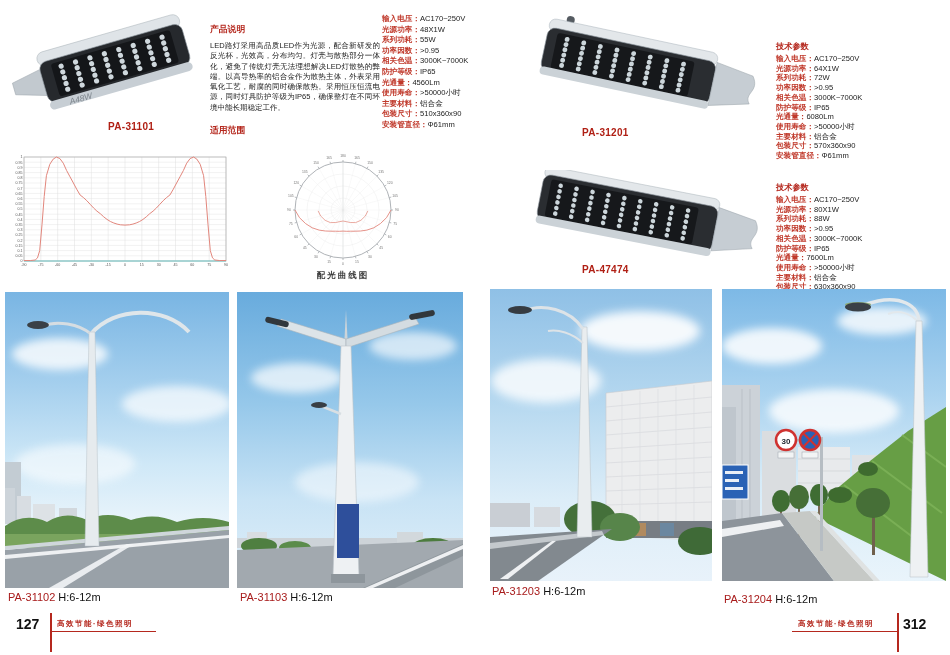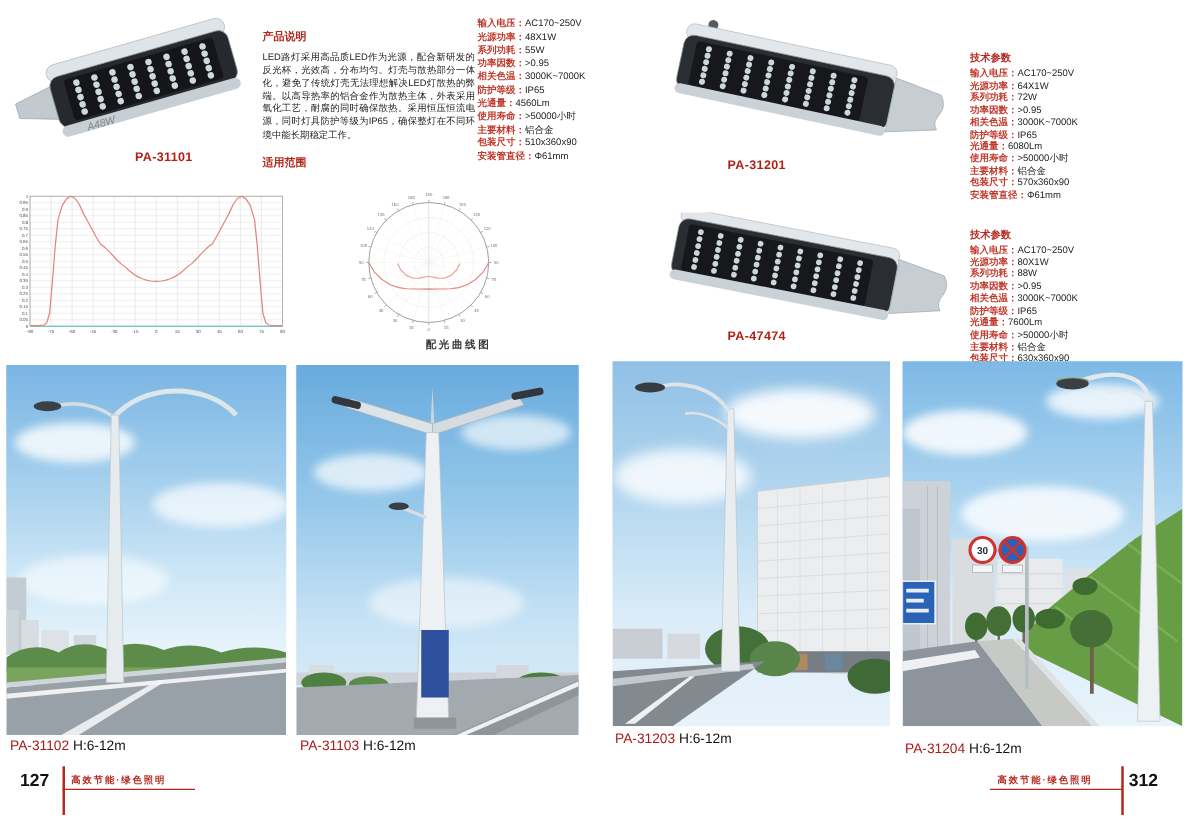--- a/index.html
+++ b/index.html
@@ -19,21 +19,21 @@
   .sv{color:#222}
   .photo{position:absolute;overflow:hidden}
   .photo svg{display:block;width:100%;height:100%}
   .sky1{background:linear-gradient(180deg,#79b5e3,#a6d0ee 32%,#cfe8f7 58%,#e9f4fb 78%,#eef6fb)}
   .sky2{background:linear-gradient(180deg,#68abdd,#96c8ea 38%,#c8e3f5 70%,#e2f0f9)}
   .sky3{background:linear-gradient(180deg,#8fc0e6,#b7d9f0 40%,#dcedf8 72%,#e8f2fa)}
   .sky4{background:linear-gradient(180deg,#7db9e6,#a9d2ef 35%,#d6ebf8 65%,#e9f4fb)}
   .pcap{position:absolute;font-size:11px;white-space:nowrap}
   .ccode{color:#a81b1b;font-weight:normal}
   .chei{color:#111}
-  .chart-caption{position:absolute;left:293px;top:270px;width:100px;text-align:right;font-size:8.5px;font-weight:bold;color:#3a3a3a;letter-spacing:2px}
+  .chart-caption{position:absolute;left:293px;top:270px;width:100px;text-align:center;font-size:8.5px;font-weight:bold;color:#3a3a3a;letter-spacing:2px}
   .fnum{position:absolute;font-size:14px;font-weight:bold;color:#111}
   .fslogan{position:absolute;font-size:7.5px;font-weight:bold;color:#b5281e;letter-spacing:1.5px}
   .fline{position:absolute;background:#b5281e}
 </style>
 </head>
 <body>
 
 <div class="page">
 
   <svg class="abs" style="left:5px;top:5px;width:200px;height:118px" viewBox="0 0 200 118">

